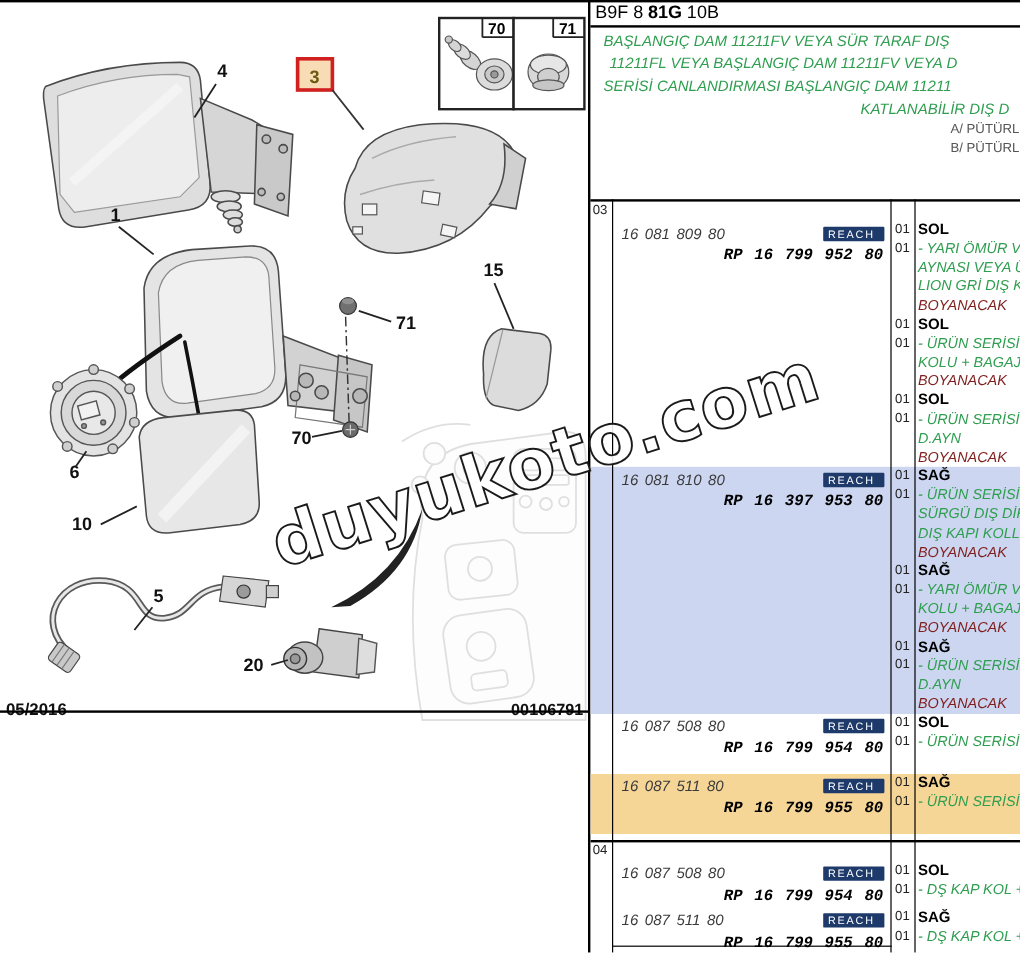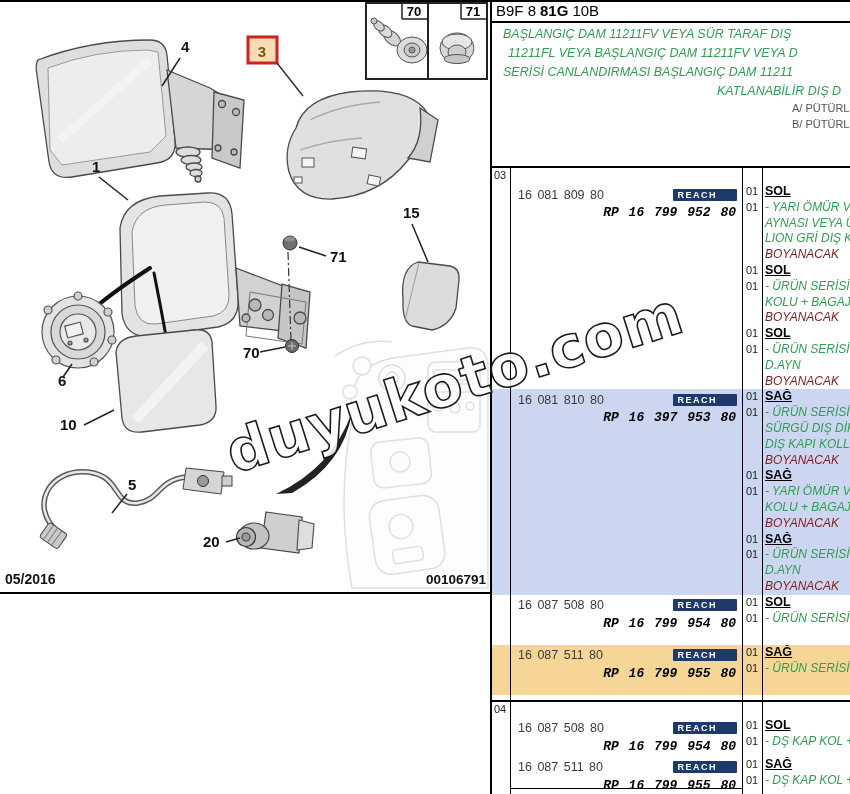--- a/index.html
+++ b/index.html
@@ -1,19 +1,19 @@
 <!DOCTYPE html>
 <html style="--green: #2f9e50; --navy: #1d3a6b; --blue: #ccd6f0; --orange: #f6d696; --redbox: #d02020; --redboxfill: #f7dcb6;"><head>
 <meta charset="utf-8">
 <style>
   html,body{margin:0;padding:0;background:#fff;}
   .page{position:relative;width:850px;height:794px;background:#fff;overflow:hidden;
         font-family:"Liberation Sans",sans-serif;-webkit-font-smoothing:antialiased;}
   .top-border{position:absolute;left:0;top:0;width:850px;height:2px;background:#000;}
-  .diagram-panel{position:absolute;left:0;top:0;width:490px;height:670px;}
+  .diagram-panel{position:absolute;left:0;top:12px;width:490px;height:670px;}
   .diagram-bottom{position:absolute;left:0;top:592px;width:490px;height:2px;background:#000;}
   .right-panel{position:absolute;left:490px;top:0;width:360px;height:794px;
                border-left:2px solid #000;box-sizing:border-box;background:transparent;}
   .code-header{height:21px;border-bottom:2px solid #000;font-size:15px;color:#000000;
                padding-left:4px;display:flex;align-items:center;gap:4px;white-space:nowrap;overflow:hidden;}
   .code-bold{font-weight:bold;}
   .notes{position:absolute;top:25px;left:0;right:0;overflow:hidden;}
   .n-green{font-style:italic;color:var(--green,#2f9e50);font-size:12.5px;line-height:19px;white-space:nowrap;}
   .nl0{margin-left:16px}.nl1{margin-left:11px}.nl2{margin-left:16px}.nl3{margin-left:11px}.nl4{margin-left:225px}
   .n-sub{font-size:11px;color:#555;line-height:15.5px;margin-left:300px;white-space:nowrap;}
@@ -31,30 +31,30 @@
   .t-title{font-weight:bold;font-size:12.5px;color:#000;padding-left:3px;line-height:16px;}
   .tgroup{display:flex;}
   .tgroup.short{padding-bottom:14px;}
   .sec-03 .tgroup:last-child{margin-bottom:5px;}
   .sec-04 .tgroup{padding-bottom:3px;}
   .hl-blue{background:var(--blue,#ccd6f0);}
   .hl-orange{background:var(--orange,#f6d696);}
   .g-sec{width:18px;}
   .g-part{width:232px;padding-top:2px;box-sizing:border-box;}
   .p-line1{display:flex;justify-content:space-between;align-items:center;padding-left:8px;padding-right:5px;height:17px;}
-  .p-num{color:#3a3a3a;font-size:12.5px;word-spacing:2px;white-space:nowrap;}
-  .reach{background:var(--navy,#1d3a6b);color:#fff;font-size:9px;font-weight:bold;
-         letter-spacing:1.5px;padding:2px 20px 1px 4px;line-height:1;border-radius:1px;}
+  .p-num{font-style:italic;color:#3a3a3a;font-size:12.5px;word-spacing:2px;white-space:nowrap;}
+  .reach{background:var(--navy,#1d3a6b);color:#fff;font-size:9px;font-weight:normal;
+         letter-spacing:1.5px;padding:2px 8px 1px 4px;line-height:1;border-radius:1px;}
   .p-line2{text-align:right;padding-right:6px;font-style:italic;font-weight:bold;font-size:13px;
            color:#000;margin-top:2px;word-spacing:2px;white-space:nowrap;font-family:Liberation Mono, monospace;}
   .g-lines{flex:1;display:flex;flex-direction:column;overflow:hidden;}
   .lrow{display:flex;height:15.8px;}
   .l-qty{width:20px;font-size:11px;color:#222;text-align:center;line-height:15.8px;}
   .l-text{flex:1;overflow:hidden;white-space:nowrap;line-height:15.8px;padding-left:3px;font-size:12px;}
-  .st-side{font-weight:bold;font-size:12.5px;color:#000;font-style:normal;text-decoration:underline;}
+  .st-side{font-weight:bold;font-size:12.5px;color:#000;font-style:normal;}
   .st-desc{font-style:italic;color:var(--green,#2f9e50);}
   .st-tail{font-style:italic;color:#7f1d1d;}
   .watermark{position:absolute;left:230px;top:420px;z-index:9;pointer-events:none;
              font-family:"DejaVu Sans",sans-serif;font-weight:bold;font-size:58px;letter-spacing:1px;
              color:rgba(255,255,255,0.88);-webkit-text-stroke:1.6px #1a1a1a;
              transform:rotate(-17.5deg);transform-origin:0 60%;white-space:nowrap;}
   svg text{font-family:"Liberation Sans",sans-serif;}
 </style>
 </head>
 <body>

